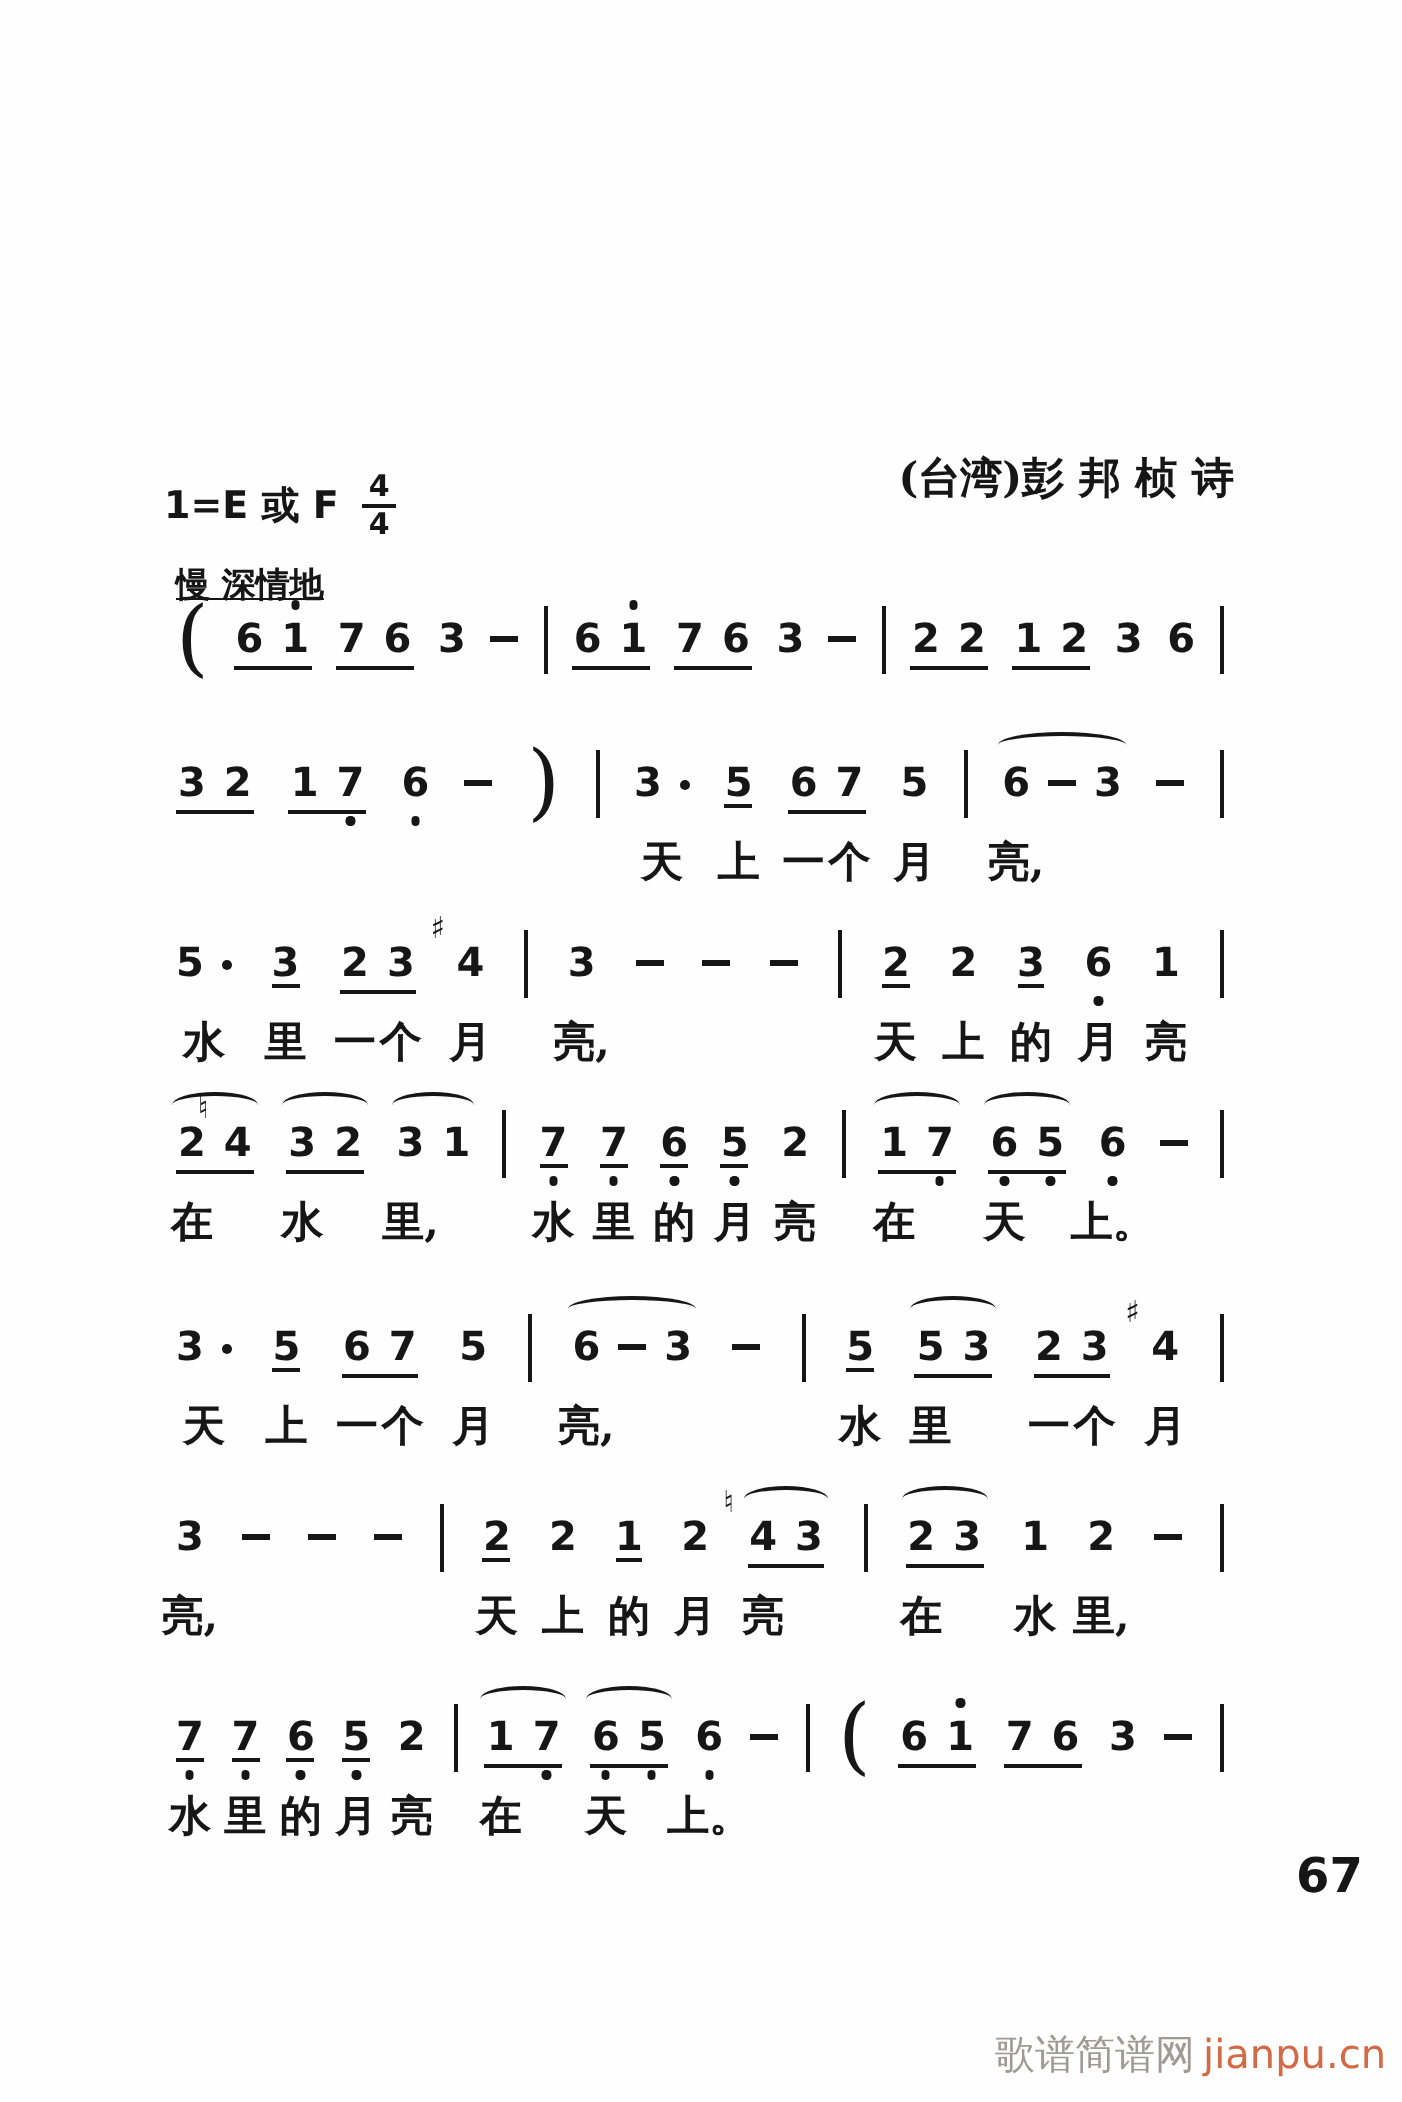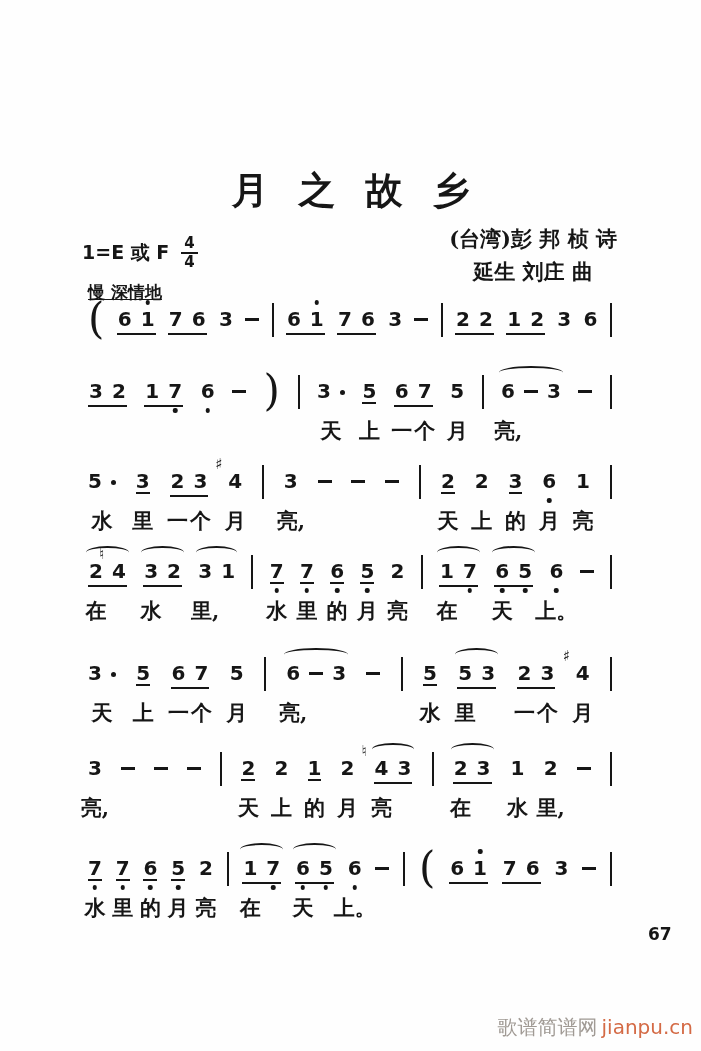--- a/index.html
+++ b/index.html
@@ -7,21 +7,21 @@
         font-family:"DejaVu Serif","Liberation Serif",serif;color:#161616;}
 
   
   .title{position:absolute;top:166px;left:0;right:0;text-align:center;
          font-size:37px;font-weight:bold;letter-spacing:30px;text-indent:30px;}
   .keysig{position:absolute;left:82px;top:236px;font-size:19px;font-weight:bold;
           font-family:"DejaVu Sans","Liberation Sans",sans-serif;display:flex;align-items:center;}
   .frac{display:inline-block;text-align:center;margin-left:12px;font-size:15px;line-height:15px;}
   .frac .num{display:block;border-bottom:2px solid #161616;padding:0 3px 1px;}
   .frac .den{display:block;padding-top:1px;}
-  .credits{position:absolute;right:84px;top:222px;text-align:center;font-size:21px;
+  .credits{position:absolute;right:84px;top:222px;text-align:right;font-size:21px;
            font-weight:bold;line-height:33px;}
   .tempo{position:absolute;left:88px;top:281px;font-size:17px;font-weight:bold;text-decoration:underline;}
 
   
   #score{position:absolute;left:88px;top:308px;width:524px;}
   .score-line{display:flex;justify-content:space-between;align-items:flex-start;}
   .score-line:nth-child(1){height:72px}
   .score-line:nth-child(2){height:90px}
   .score-line:nth-child(3){height:90px}
   .score-line:nth-child(4){height:102px}
@@ -45,43 +45,41 @@
   .grp{position:relative;display:flex;gap:9px;}
   .grp.u{border-bottom:2.5px solid #161616;padding:0 1px 1px;}
   .grp.slur::before{content:"";position:absolute;left:-2px;right:-2px;top:-14px;height:11px;
         border-top:2.5px solid #161616;border-radius:50% 50% 0 0;}
   .bar{width:2px;height:34px;background:#161616;margin-top:-5px;}
   .dash{width:14px;height:3px;background:#161616;margin-top:10px;}
   .grp .dash{margin-top:10px;}
   .paren{font-size:42px;font-weight:normal;line-height:30px;margin-top:-4px;
          font-family:"DejaVu Serif",serif;}
 
-  .pagenum{position:absolute;left:648px;top:924px;font-size:17px;font-weight:bold;
+  .pagenum{position:absolute;left:648px;top:924px;font-size:24px;font-weight:bold;
            font-family:"DejaVu Sans","Liberation Sans",sans-serif;}
   .wm{position:absolute;right:8px;bottom:10px;font-size:20px;
       font-family:"DejaVu Sans","Liberation Sans",sans-serif;}
   .wm .site{margin-right:4px;}
 </style>
 </head>
 <body>
 
 <div id="page">
-  <div class="title">月之故乡</div>
 
   <div class="keysig">
     <span>1=E 或 F</span>
     <span class="frac">
       <span class="num">4</span>
       <span class="den">4</span>
     </span>
   </div>
 
   <div class="credits">
     <div>(台湾)彭 邦 桢 诗</div>
-    <div>延生 刘庄 曲</div>
   </div>
 
   <div class="tempo">慢 深情地</div>
 
   <div id="score">
     <div class="score-line">
         <div class="paren">(</div>
         <div class="grp u">
           <div class="note">
             <span class="digit">6</span>

